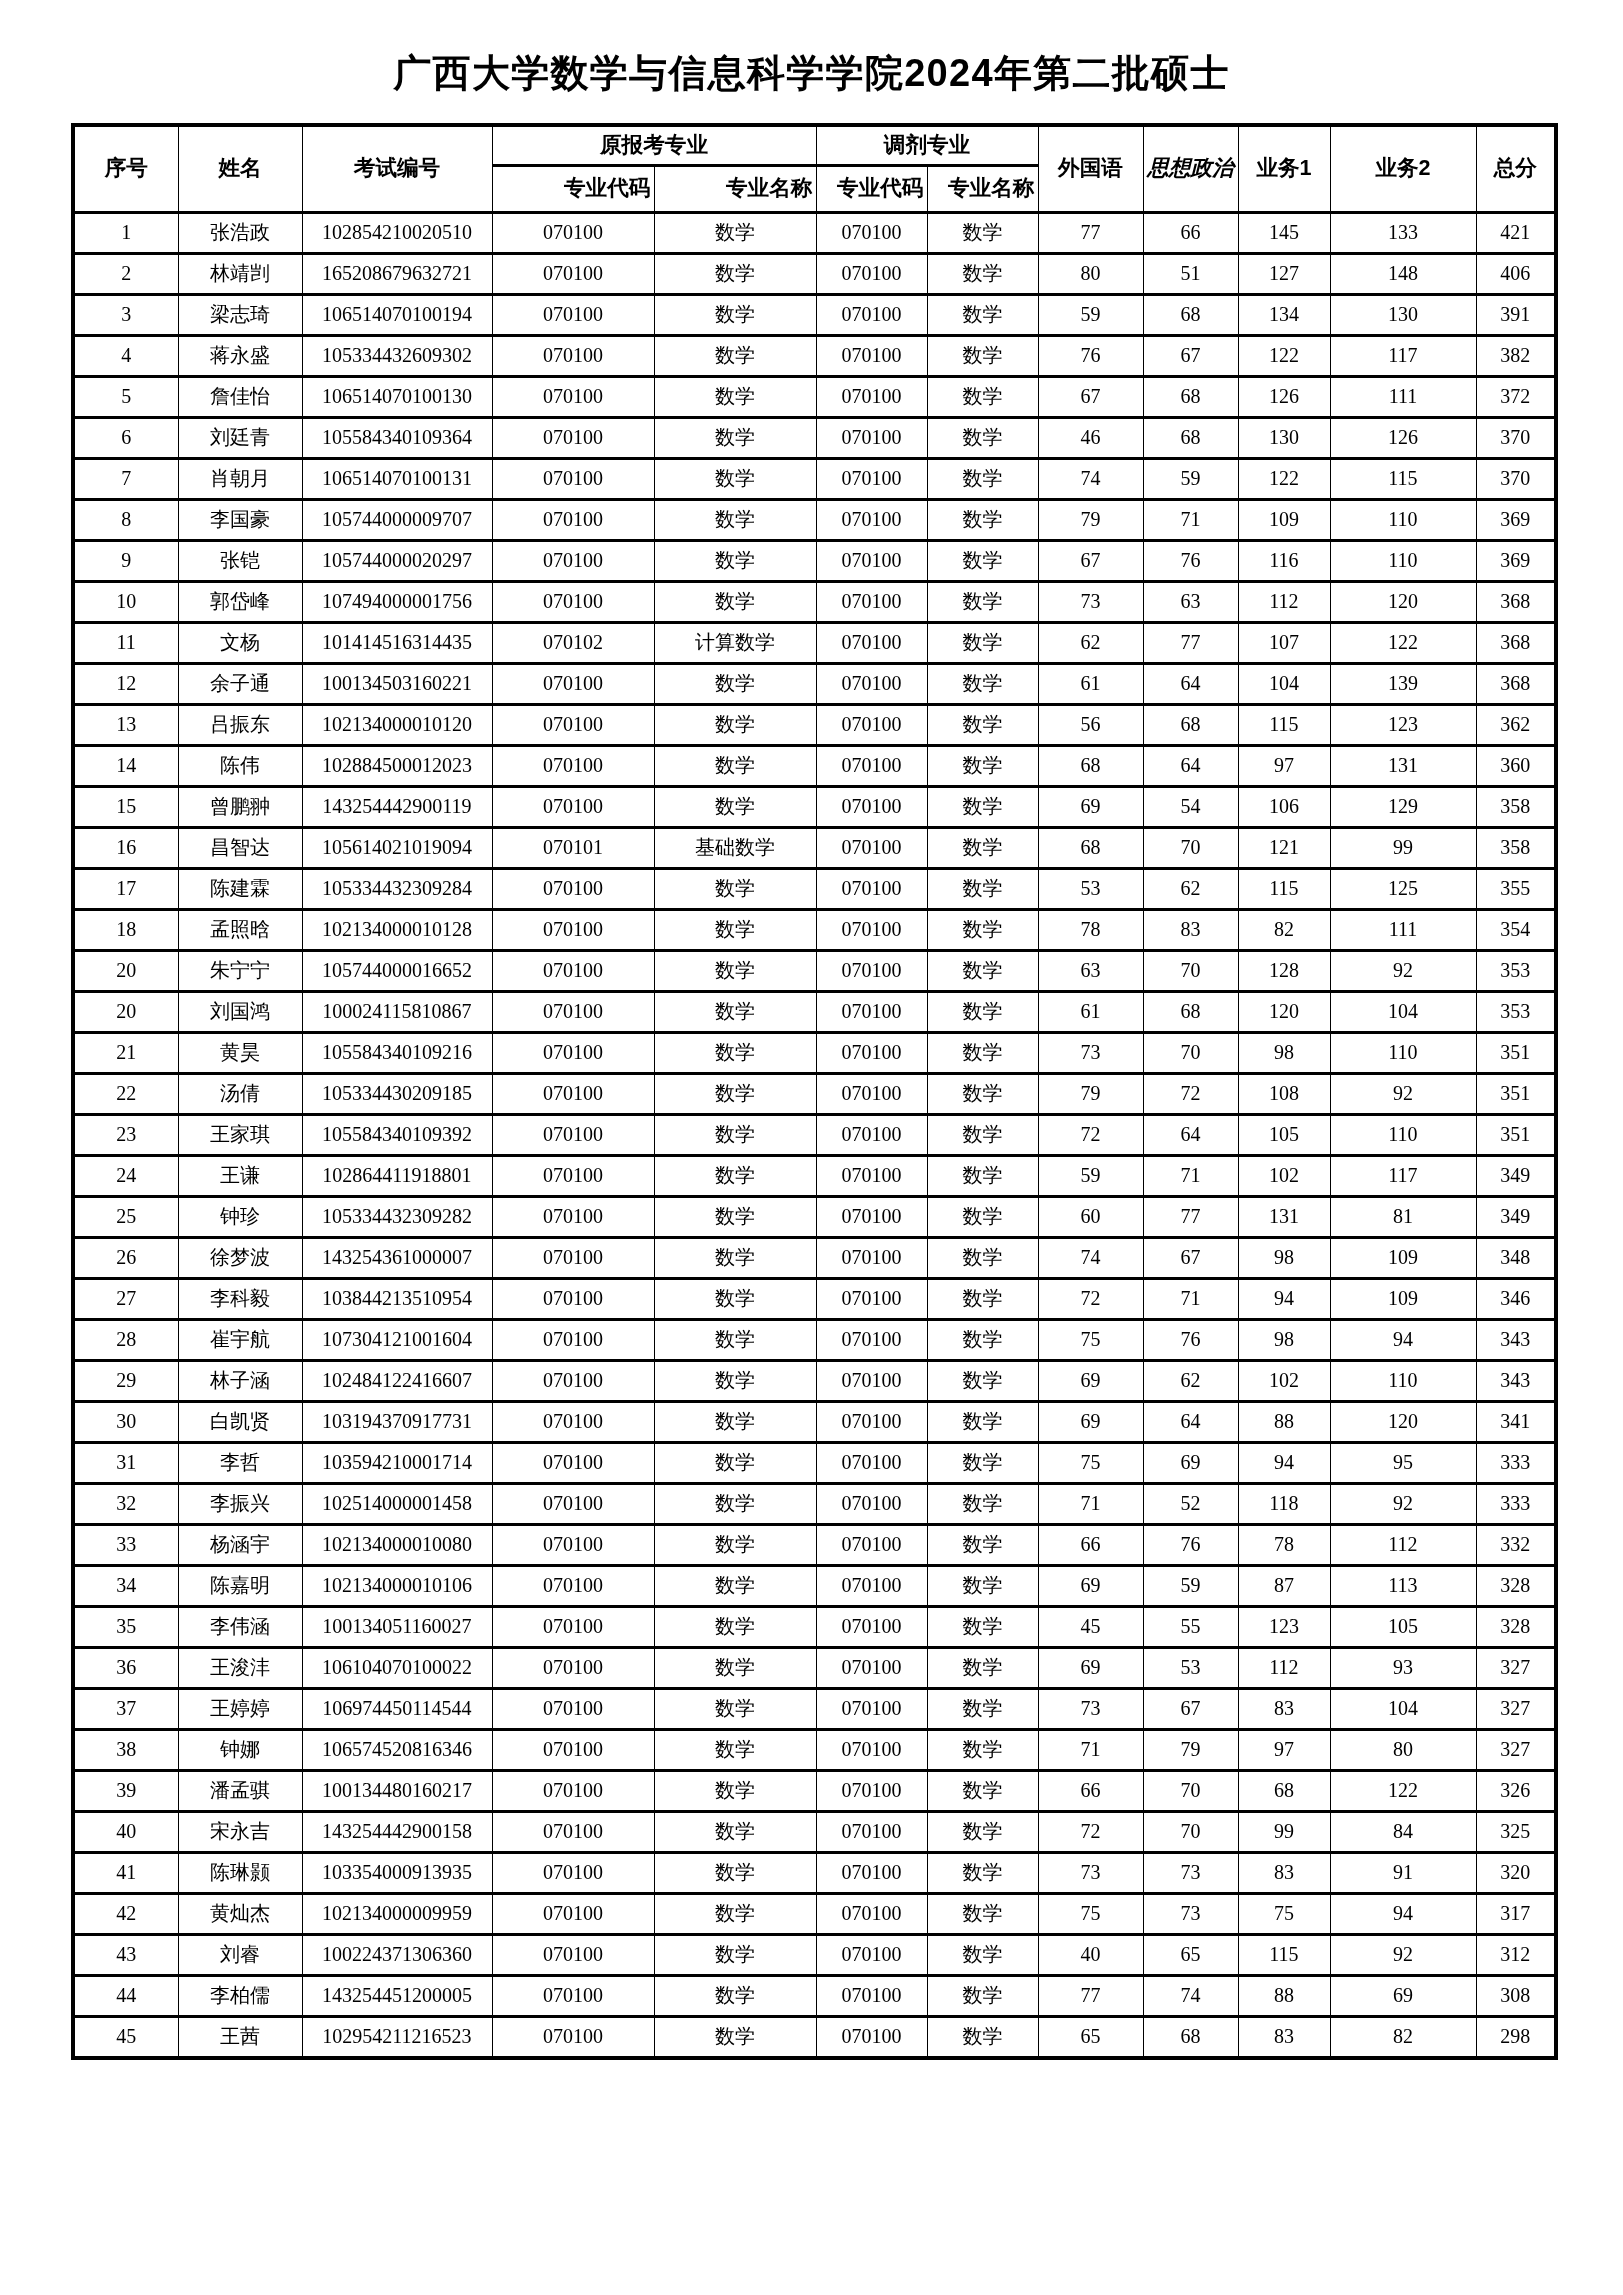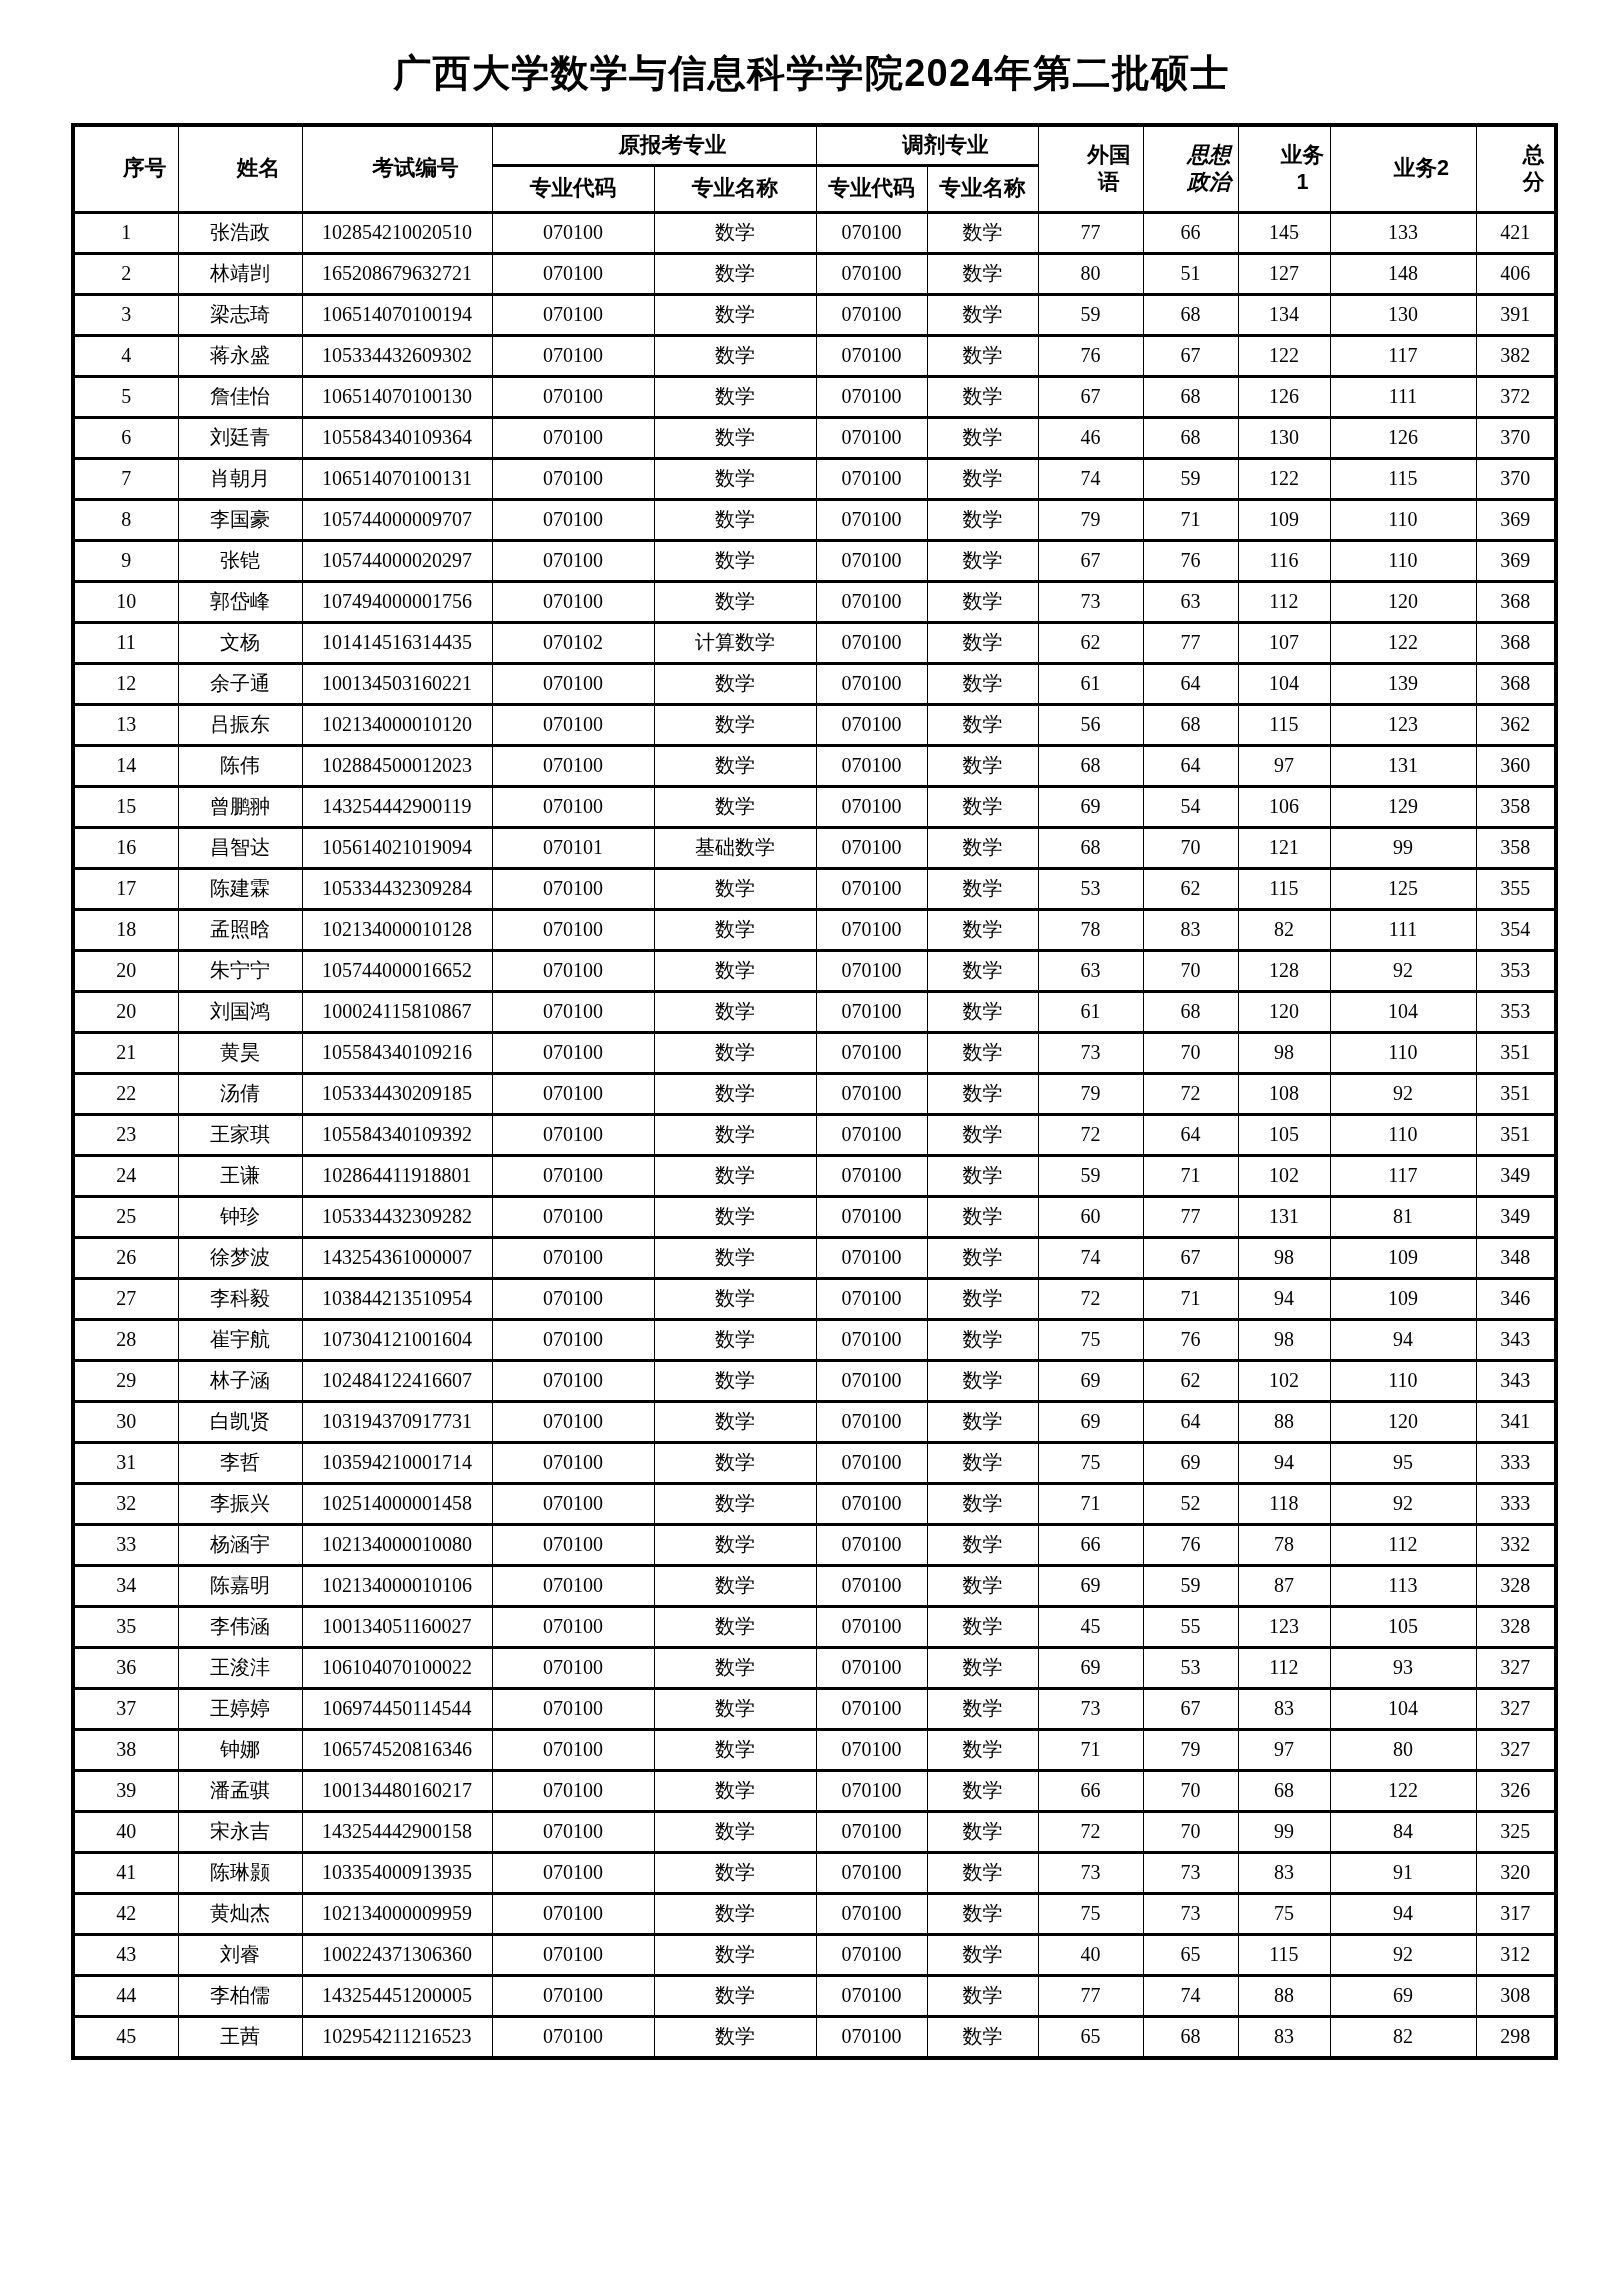--- a/index.html
+++ b/index.html
@@ -41,22 +41,22 @@
     vertical-align: middle;
     overflow: hidden;
     padding: 0 3.2px;
   }
   table.roster th {
     font-family: "Liberation Sans", sans-serif;
     font-weight: 700;
     font-size: 21.6px;
     line-height: 1.25;
   }
-  thead tr.h1 th { height: 37px; padding-left: 40px; }
-  thead tr.h2 th { height: 44px; }
+  thead tr.h1 th { height: 37px; }
+  thead tr.h2 th { height: 44px; text-align: right; }
   table.roster td {
     font-size: 20px;
     height: 38px;
     white-space: nowrap;
   }
   
   th.can-wrap { white-space: normal; padding: 0 5px; font-style: italic; }
 </style>
 </head>
 <body>

